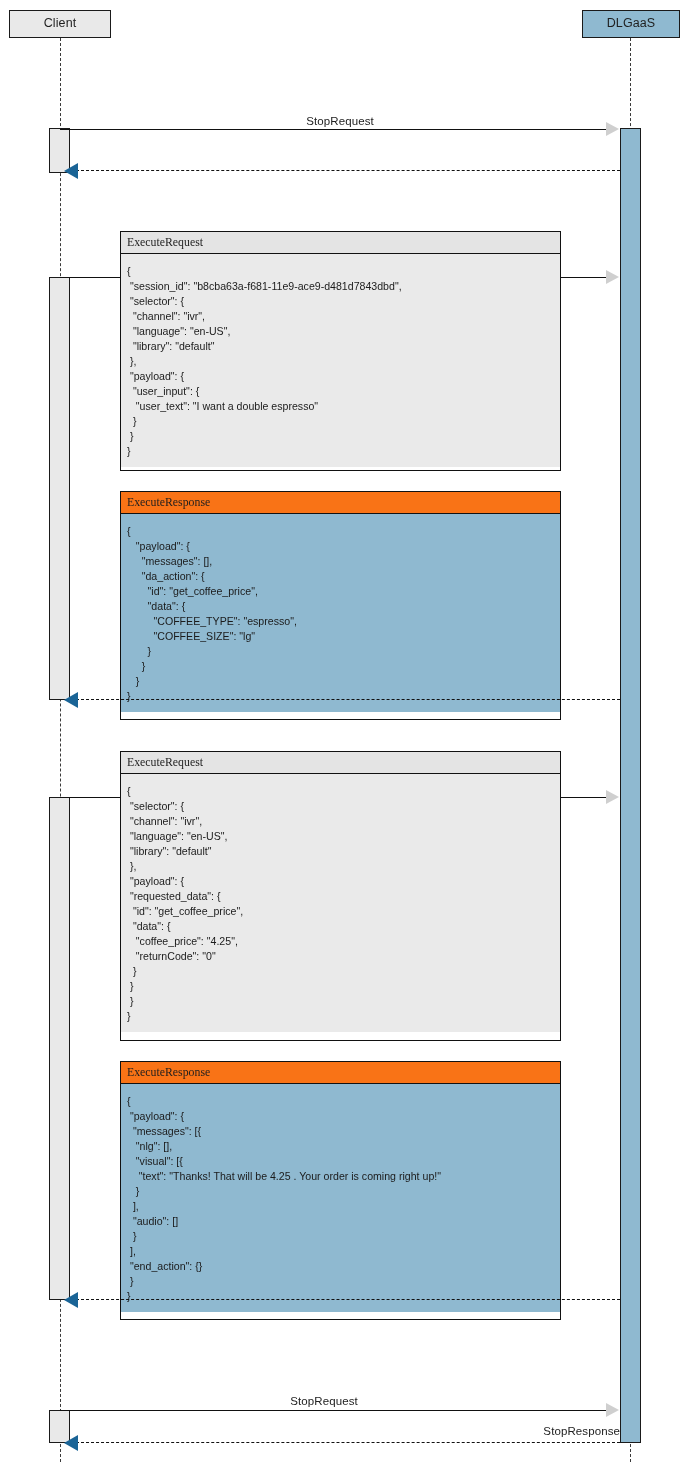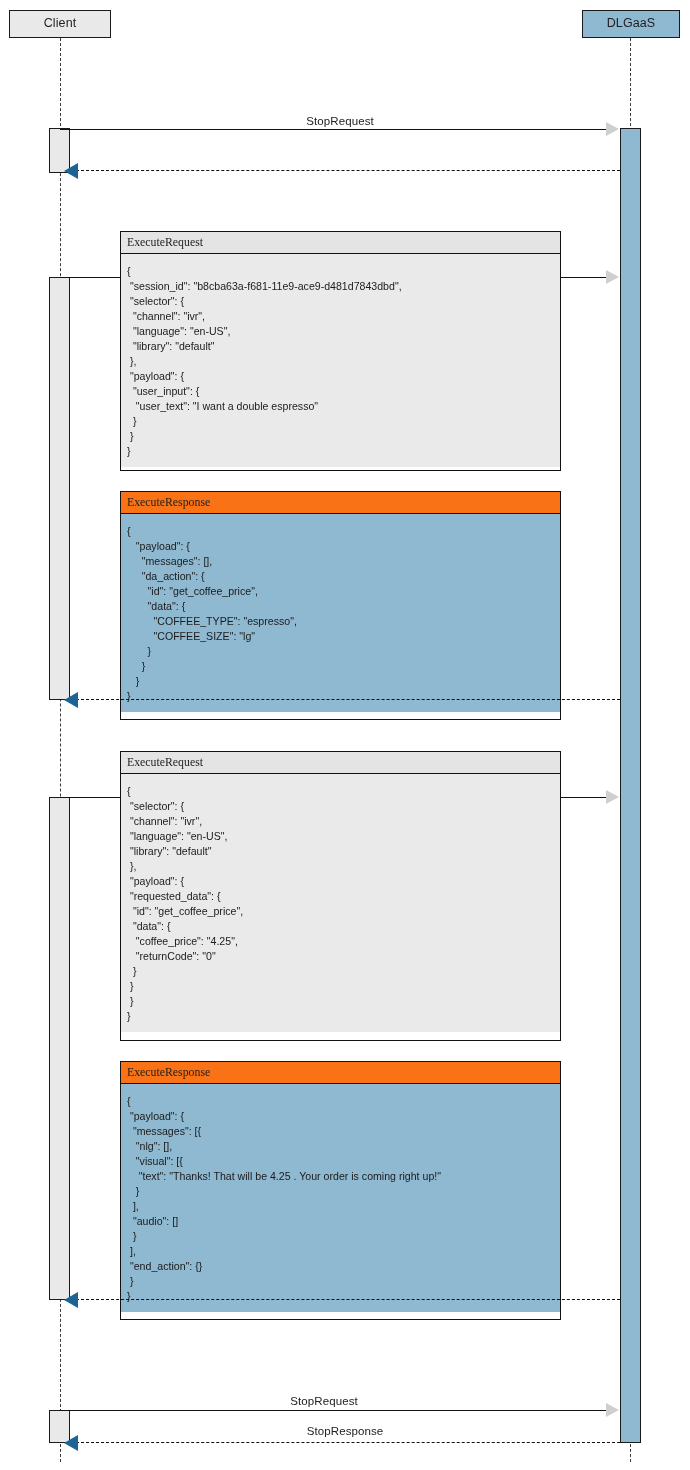--- a/index.html
+++ b/index.html
@@ -245,17 +245,17 @@
  }
 }</div>
   </div>
   <div class="msg-line dashed" style="left:76px; top:1299px; width:544px;"></div>
   <div class="arrow-left" style="left:64px; top:1292px;"></div>
 
   <div class="msg-label" style="left:44px; top:1395px; width:560px;text-align:center;">StopRequest</div>
   <div class="msg-line" style="left:60px; top:1410px; width:547px;"></div>
   <div class="arrow-right" style="left:606px; top:1403px;"></div>
 
-  <div class="msg-label" style="left:70px; top:1425px; width:550px;">StopResponse</div>
+  <div class="msg-label" style="left:70px; top:1425px; width:550px;text-align:right;">StopResponse</div>
   <div class="msg-line dashed" style="left:76px; top:1442px; width:544px;"></div>
   <div class="arrow-left" style="left:64px; top:1435px;"></div>
 
 </div>
 
 </body></html>

